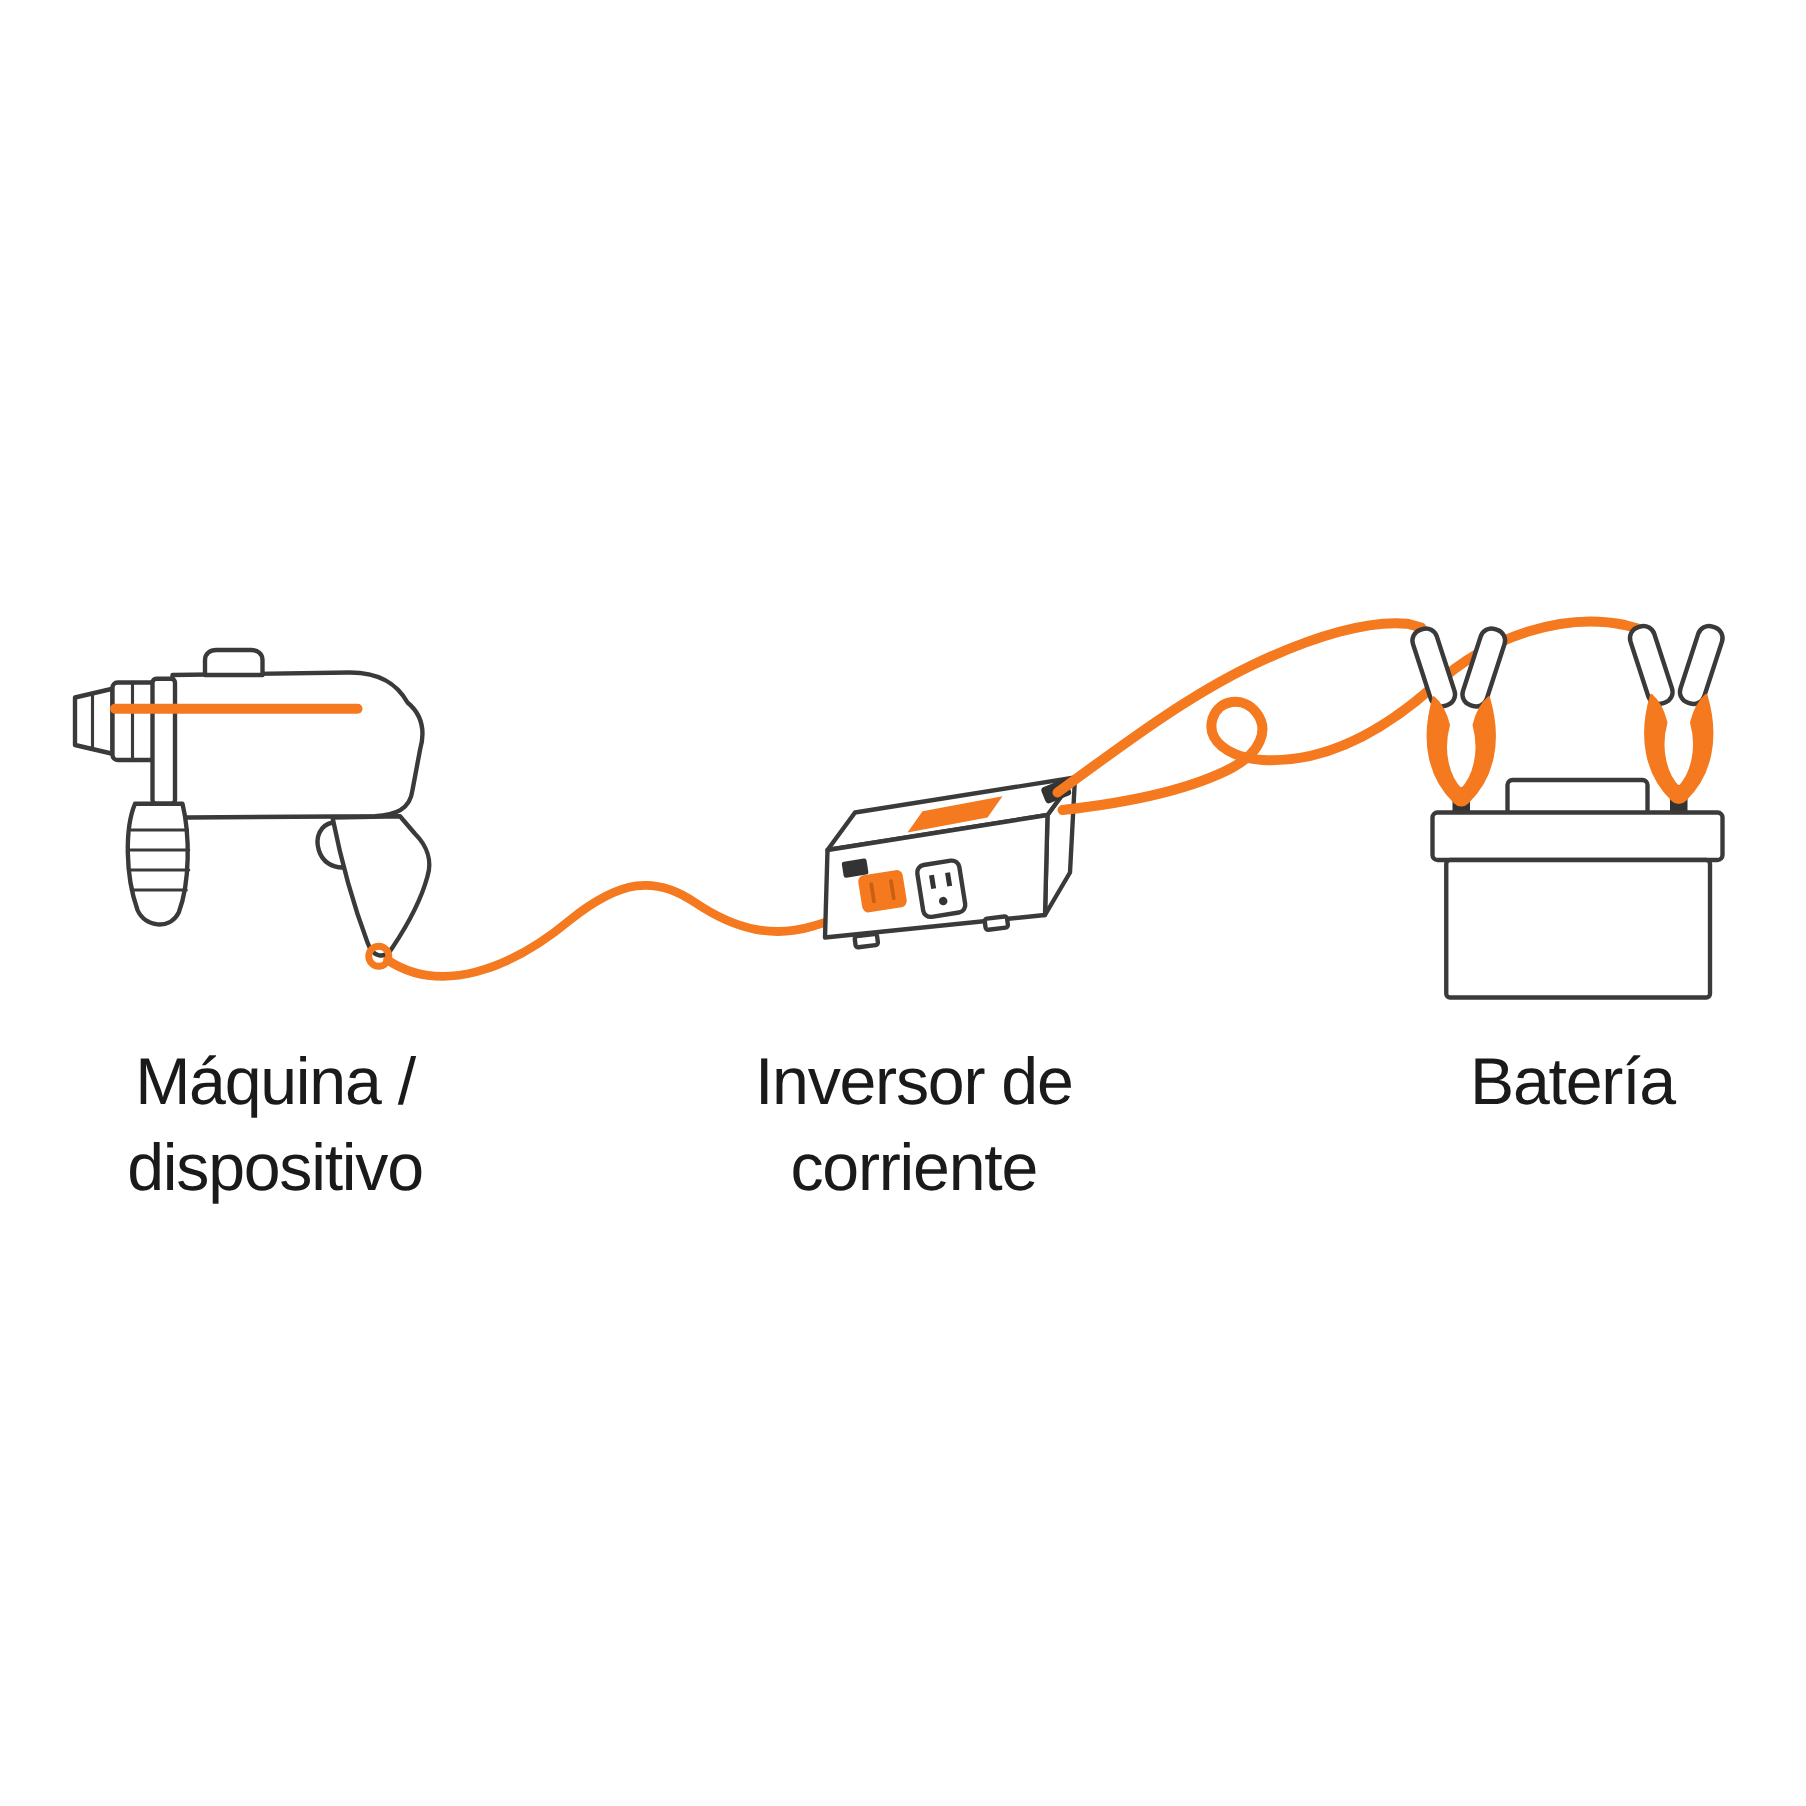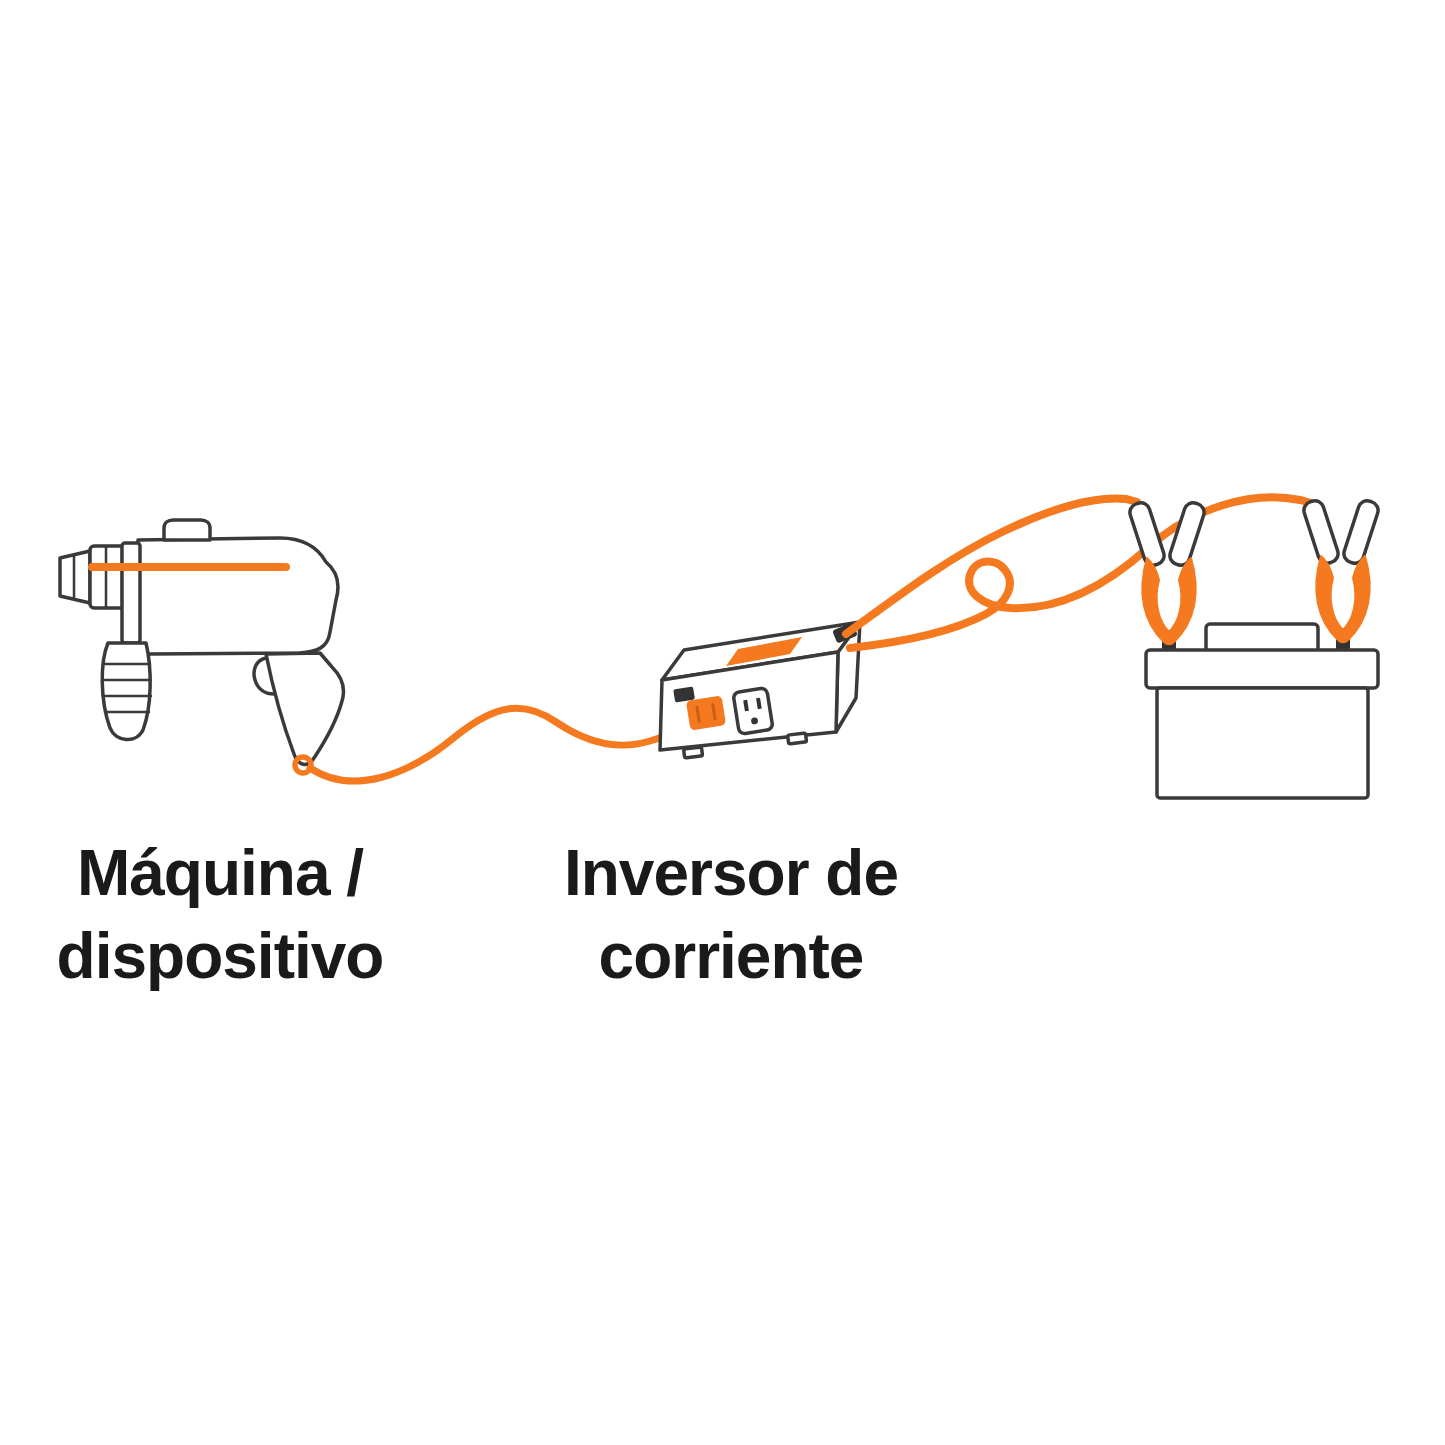--- a/index.html
+++ b/index.html
@@ -12,21 +12,21 @@
   html,body{margin:0;padding:0}
   body{
     width:1445px;height:1445px;position:relative;overflow:hidden;
     background:var(--background);
     font-family:"Liberation Sans", sans-serif;
   }
   .canvas{position:absolute;inset:0}
   svg.scene{position:absolute;left:0;top:0;width:1445px;height:1445px}
   .label{
     position:absolute;
-    font-weight:bold;font-size:64px;line-height:1.3;letter-spacing:-1px;
+    font-weight:normal;font-size:53px;line-height:1.3;letter-spacing:-1px;
     color:var(--text);text-align:center;white-space:pre-line;
   }
   .label-machine{left:25px;top:832px;width:390px}
   .label-inverter{left:536px;top:832px;width:390px}
   .label-battery{left:1093px;top:832px;width:330px}
 </style>
 </head>
 <body>
 
 <div class="canvas">
@@ -111,14 +111,15 @@
       <rect x="-10" y="-32" width="20" height="64" rx="9" transform="translate(-22,-116) rotate(-18)" fill="#ffffff" stroke="var(--line)" stroke-width="3.5"></rect>
       <rect x="-10" y="-32" width="20" height="64" rx="9" transform="translate(18,-116) rotate(18)" fill="#ffffff" stroke="var(--line)" stroke-width="3.5"></rect>
       <path fill="var(--accent)" stroke="var(--accent)" stroke-width="2" d="M-22,-92 C-32,-58 -26,-28 -5,-8 C-2,-5 2,-5 5,-8 C26,-28 32,-58 22,-92 C15,-86 12,-78 10,-70 C16,-48 10,-28 0,-18 C-10,-28 -16,-48 -10,-70 C-12,-78 -15,-86 -22,-92 Z"></path>
     </g>
   </svg>
 
   <div class="label label-machine">Máquina /
 dispositivo</div>
   <div class="label label-inverter">Inversor de
 corriente</div>
+  <div class="label label-battery">Batería</div>
 
 </div>
 
 </body></html>

